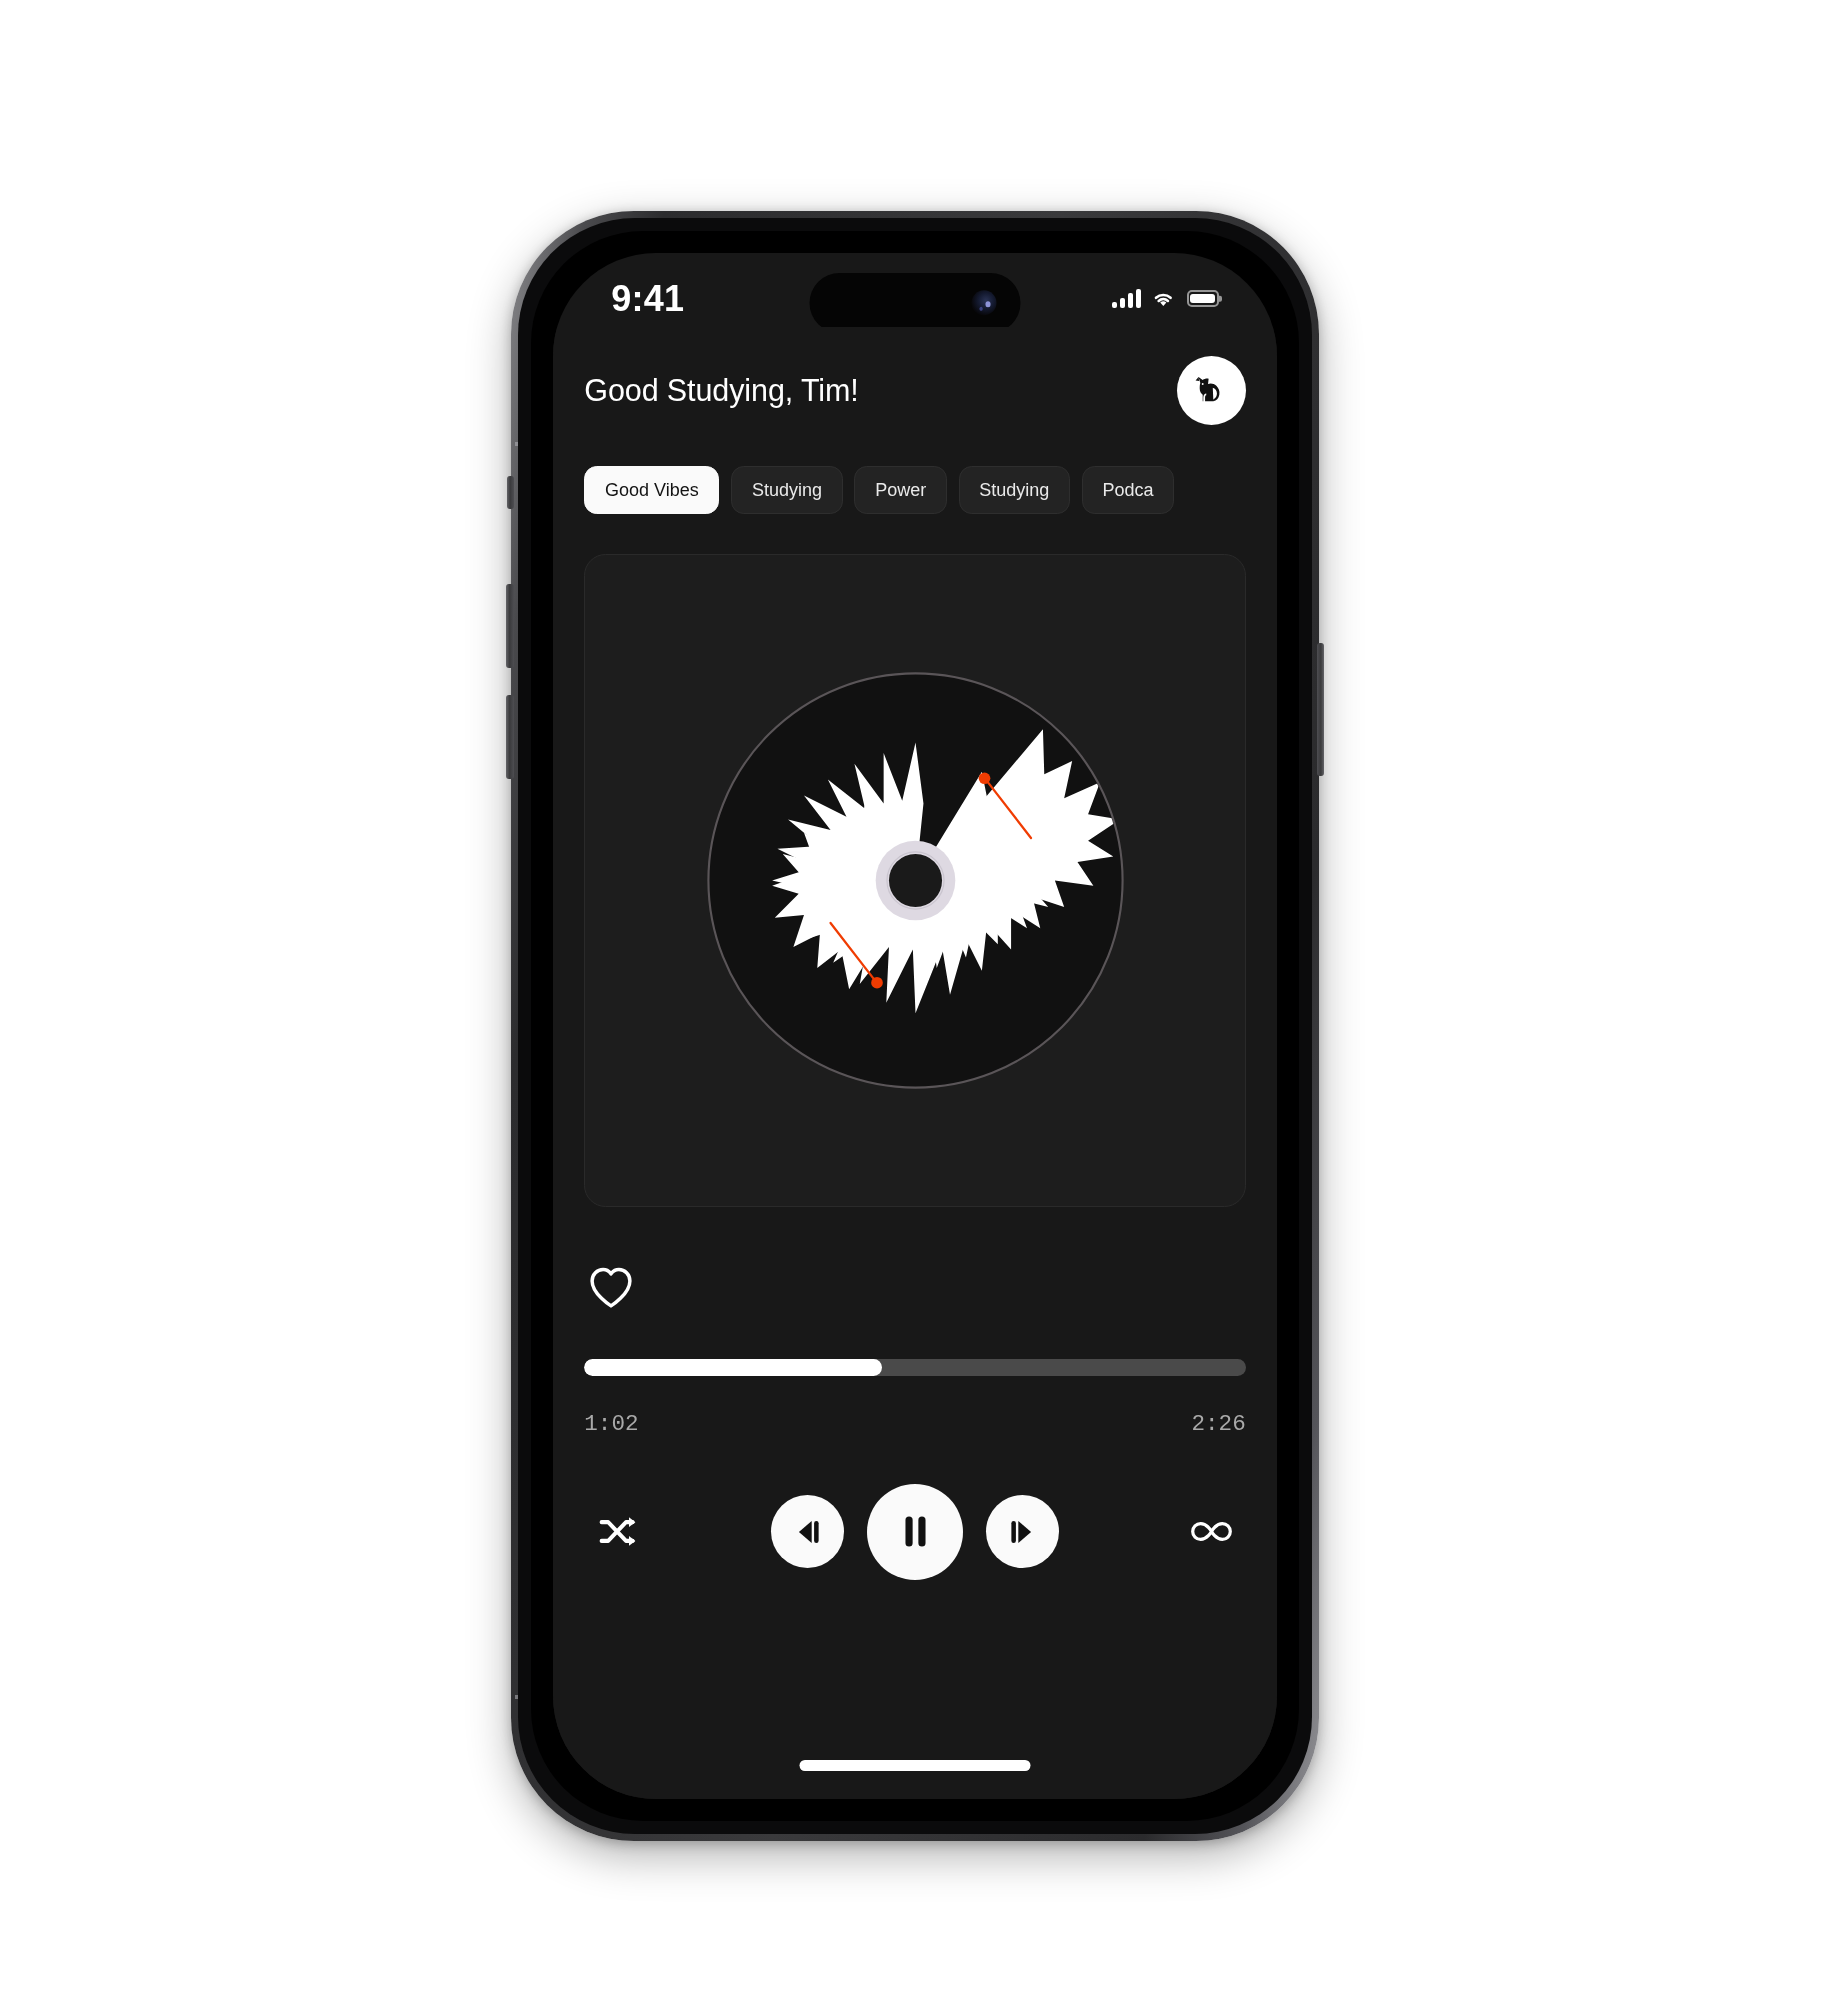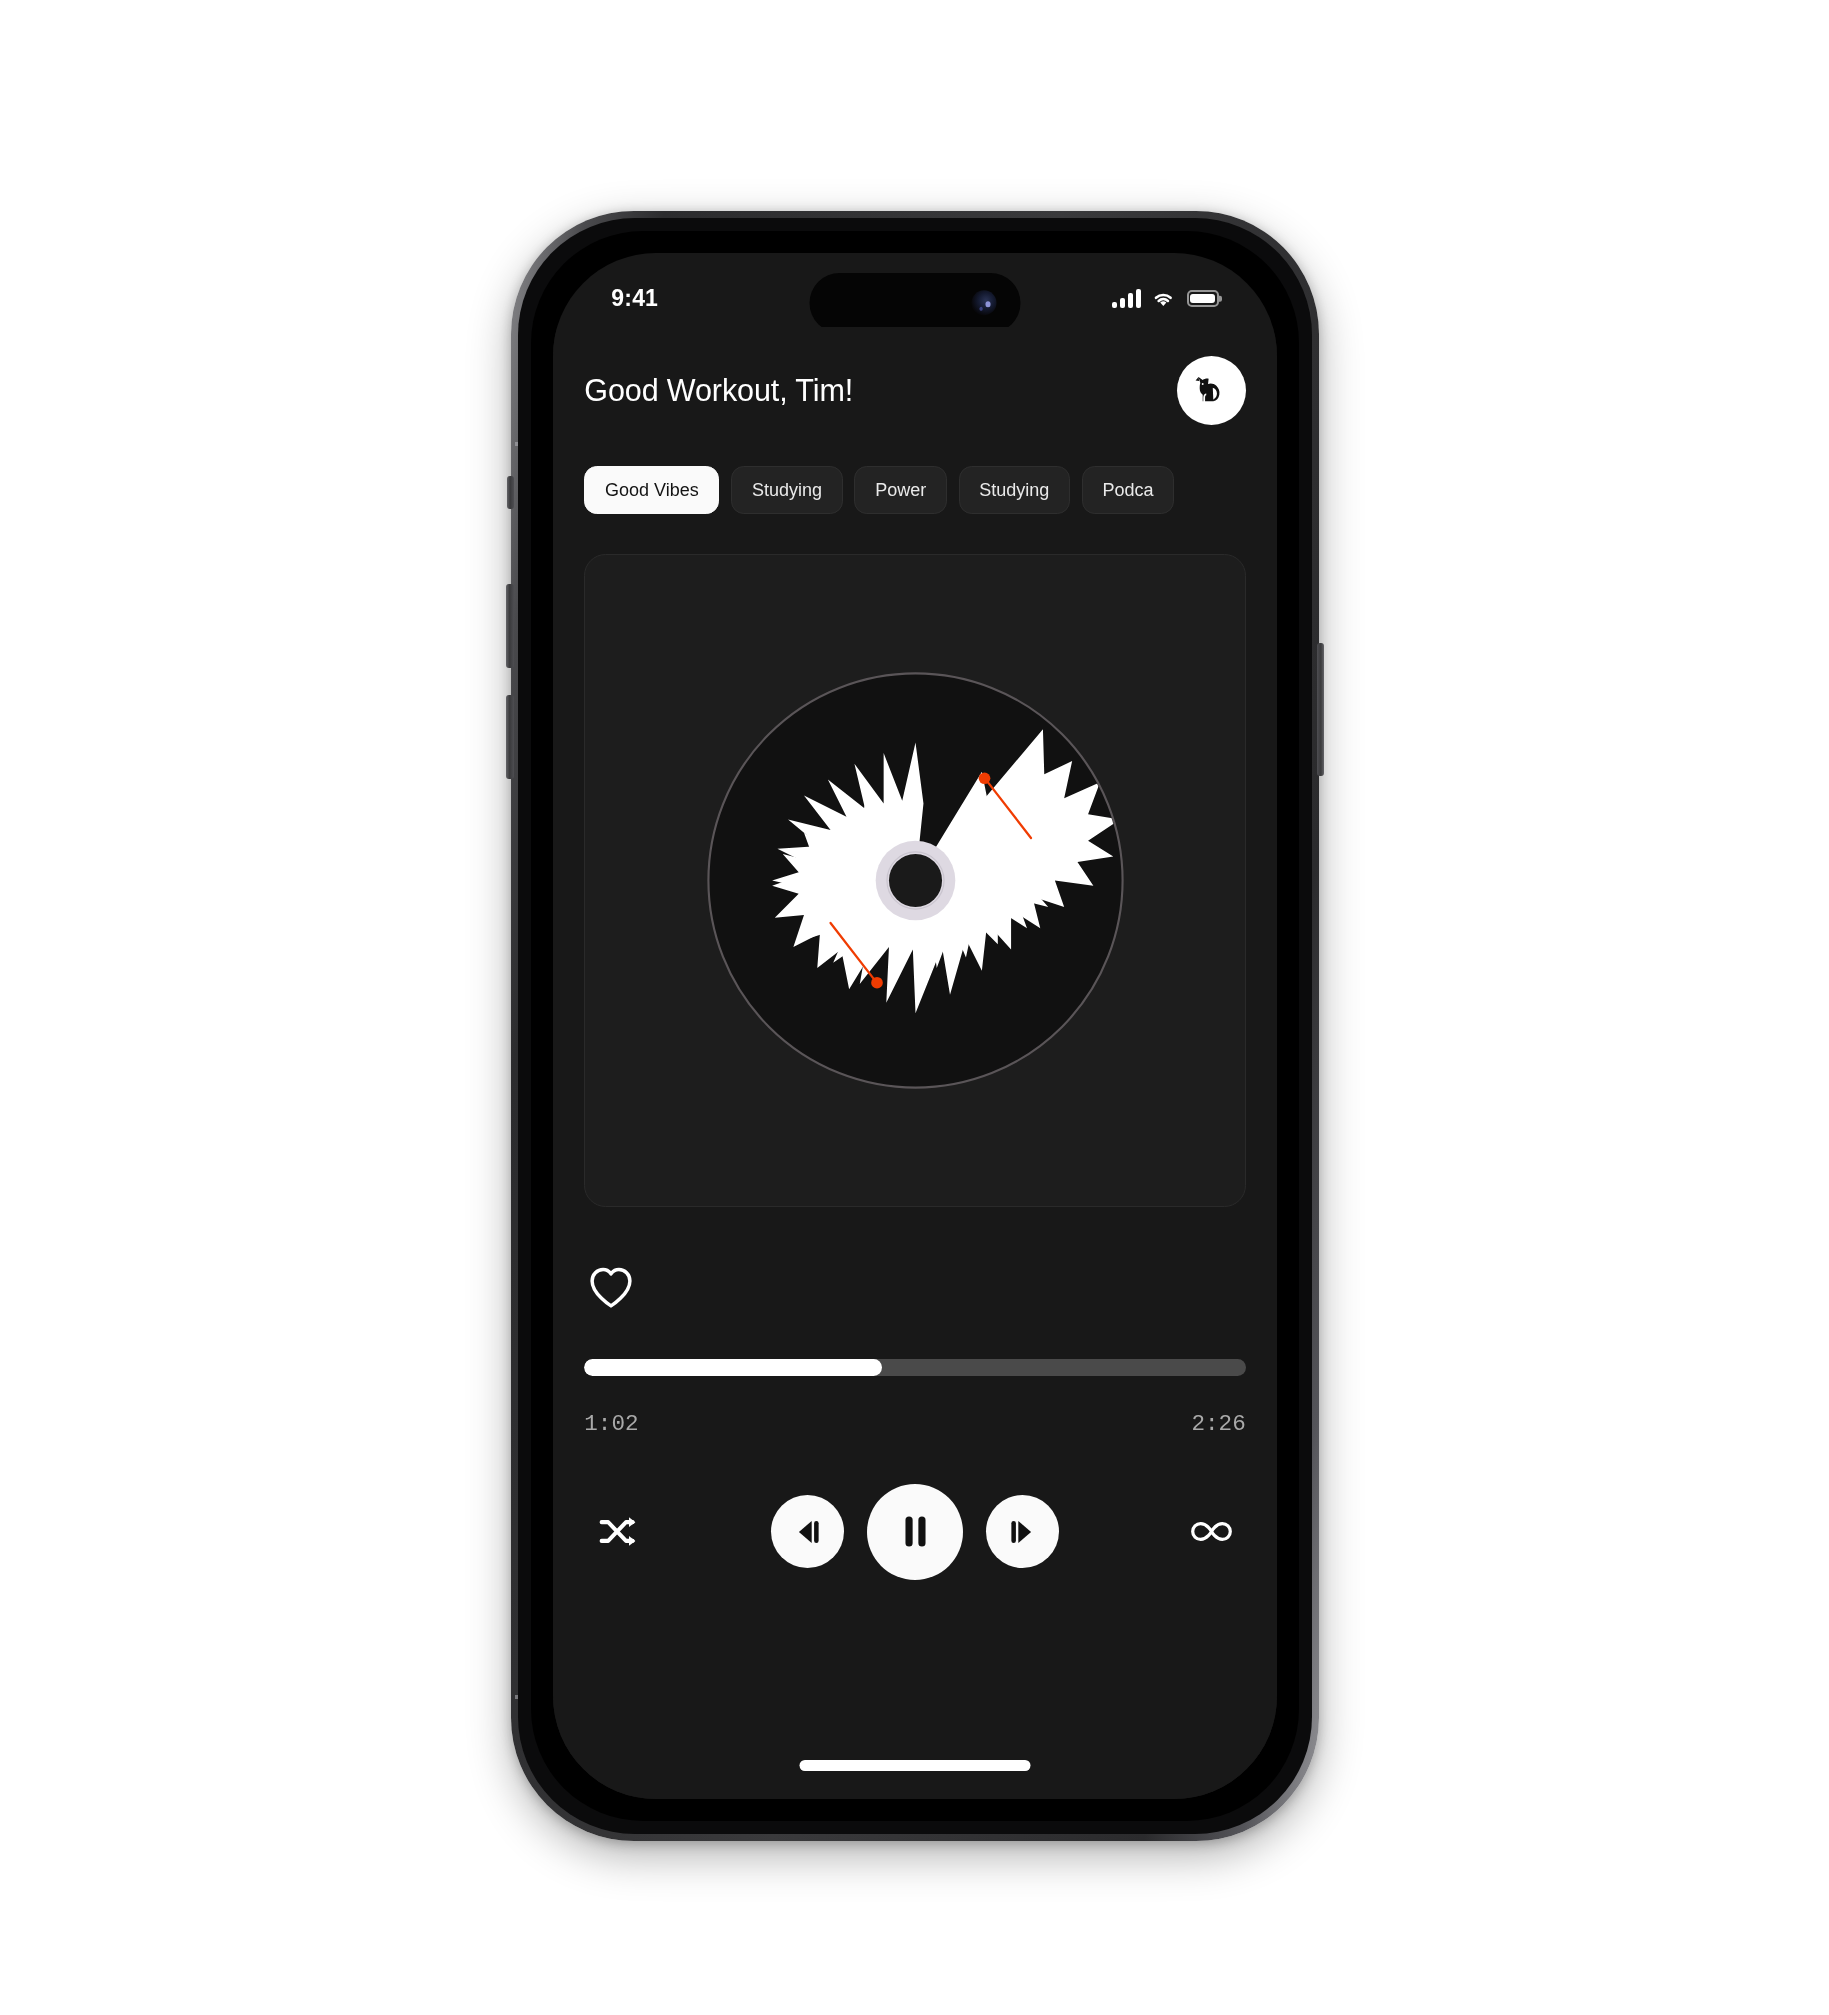--- a/index.html
+++ b/index.html
@@ -76,21 +76,21 @@
     background:#8d93d8; box-shadow:-6.9px 4.4px 0 -1px #39407e;
   }
 
   
   #status-bar{
     position:absolute; left:0; top:0; width:100%; height:74px;
     display:flex; align-items:center; justify-content:space-between;
     padding:16.7px 58px 0 58px;
   }
   #status-time{
-    color:#fff; font-size:23px; font-weight:600; letter-spacing:0.2px;
+    color:#fff; font-size:36px; font-weight:600; letter-spacing:0.2px;
   }
   #status-icons{ display:flex; align-items:center; gap:10.8px; }
   .sig-bars{ display:flex; align-items:flex-end; gap:2.9px; height:19.7px; }
   .sig-bars i{ display:block; width:4.9px; background:#fff; border-radius:2px; }
   .sig-bars i:nth-child(1){ height:6.9px; }
   .sig-bars i:nth-child(2){ height:10.8px; }
   .sig-bars i:nth-child(3){ height:15.2px; }
   .sig-bars i:nth-child(4){ height:19.7px; }
   .wifi-ico{ width:24.6px; height:19.7px; }
   .batt{
@@ -222,21 +222,21 @@
               </svg>
               <span class="batt">
                   <i></i>
                 </span>
             </div>
           </div>
 
           <div id="app">
 
             <div id="greeting-row">
-              <div id="greeting-text">Good Workout, Tim!</div>
+              <div id="greeting-text">Good Studying, Tim!</div>
               <div id="avatar-button">
                 <svg width="38" height="38" viewBox="0 0 64 64">
                   <path d="M14 20 L11 10 L18 15 C21 13 25 12 28 13 L27 22
                            C31 20 37 21 41 25 C45 29 47 34 46 40
                            C45 46 41 50 36 51 L36 48 C40 46 42 42 42 38
                            C42 33 39 29 35 28 L36 51 L18 51 L18 40
                            C15 38 13 34 13 30 C13 26 13 23 14 20 Z
                            M11 10 L6 16 L12 17 Z
                            M24 38 C21 38 19 41 19 45 L19 51 L22 51 L22 45
                            C22 42 23 41 24 41 Z" fill="#111"></path>

